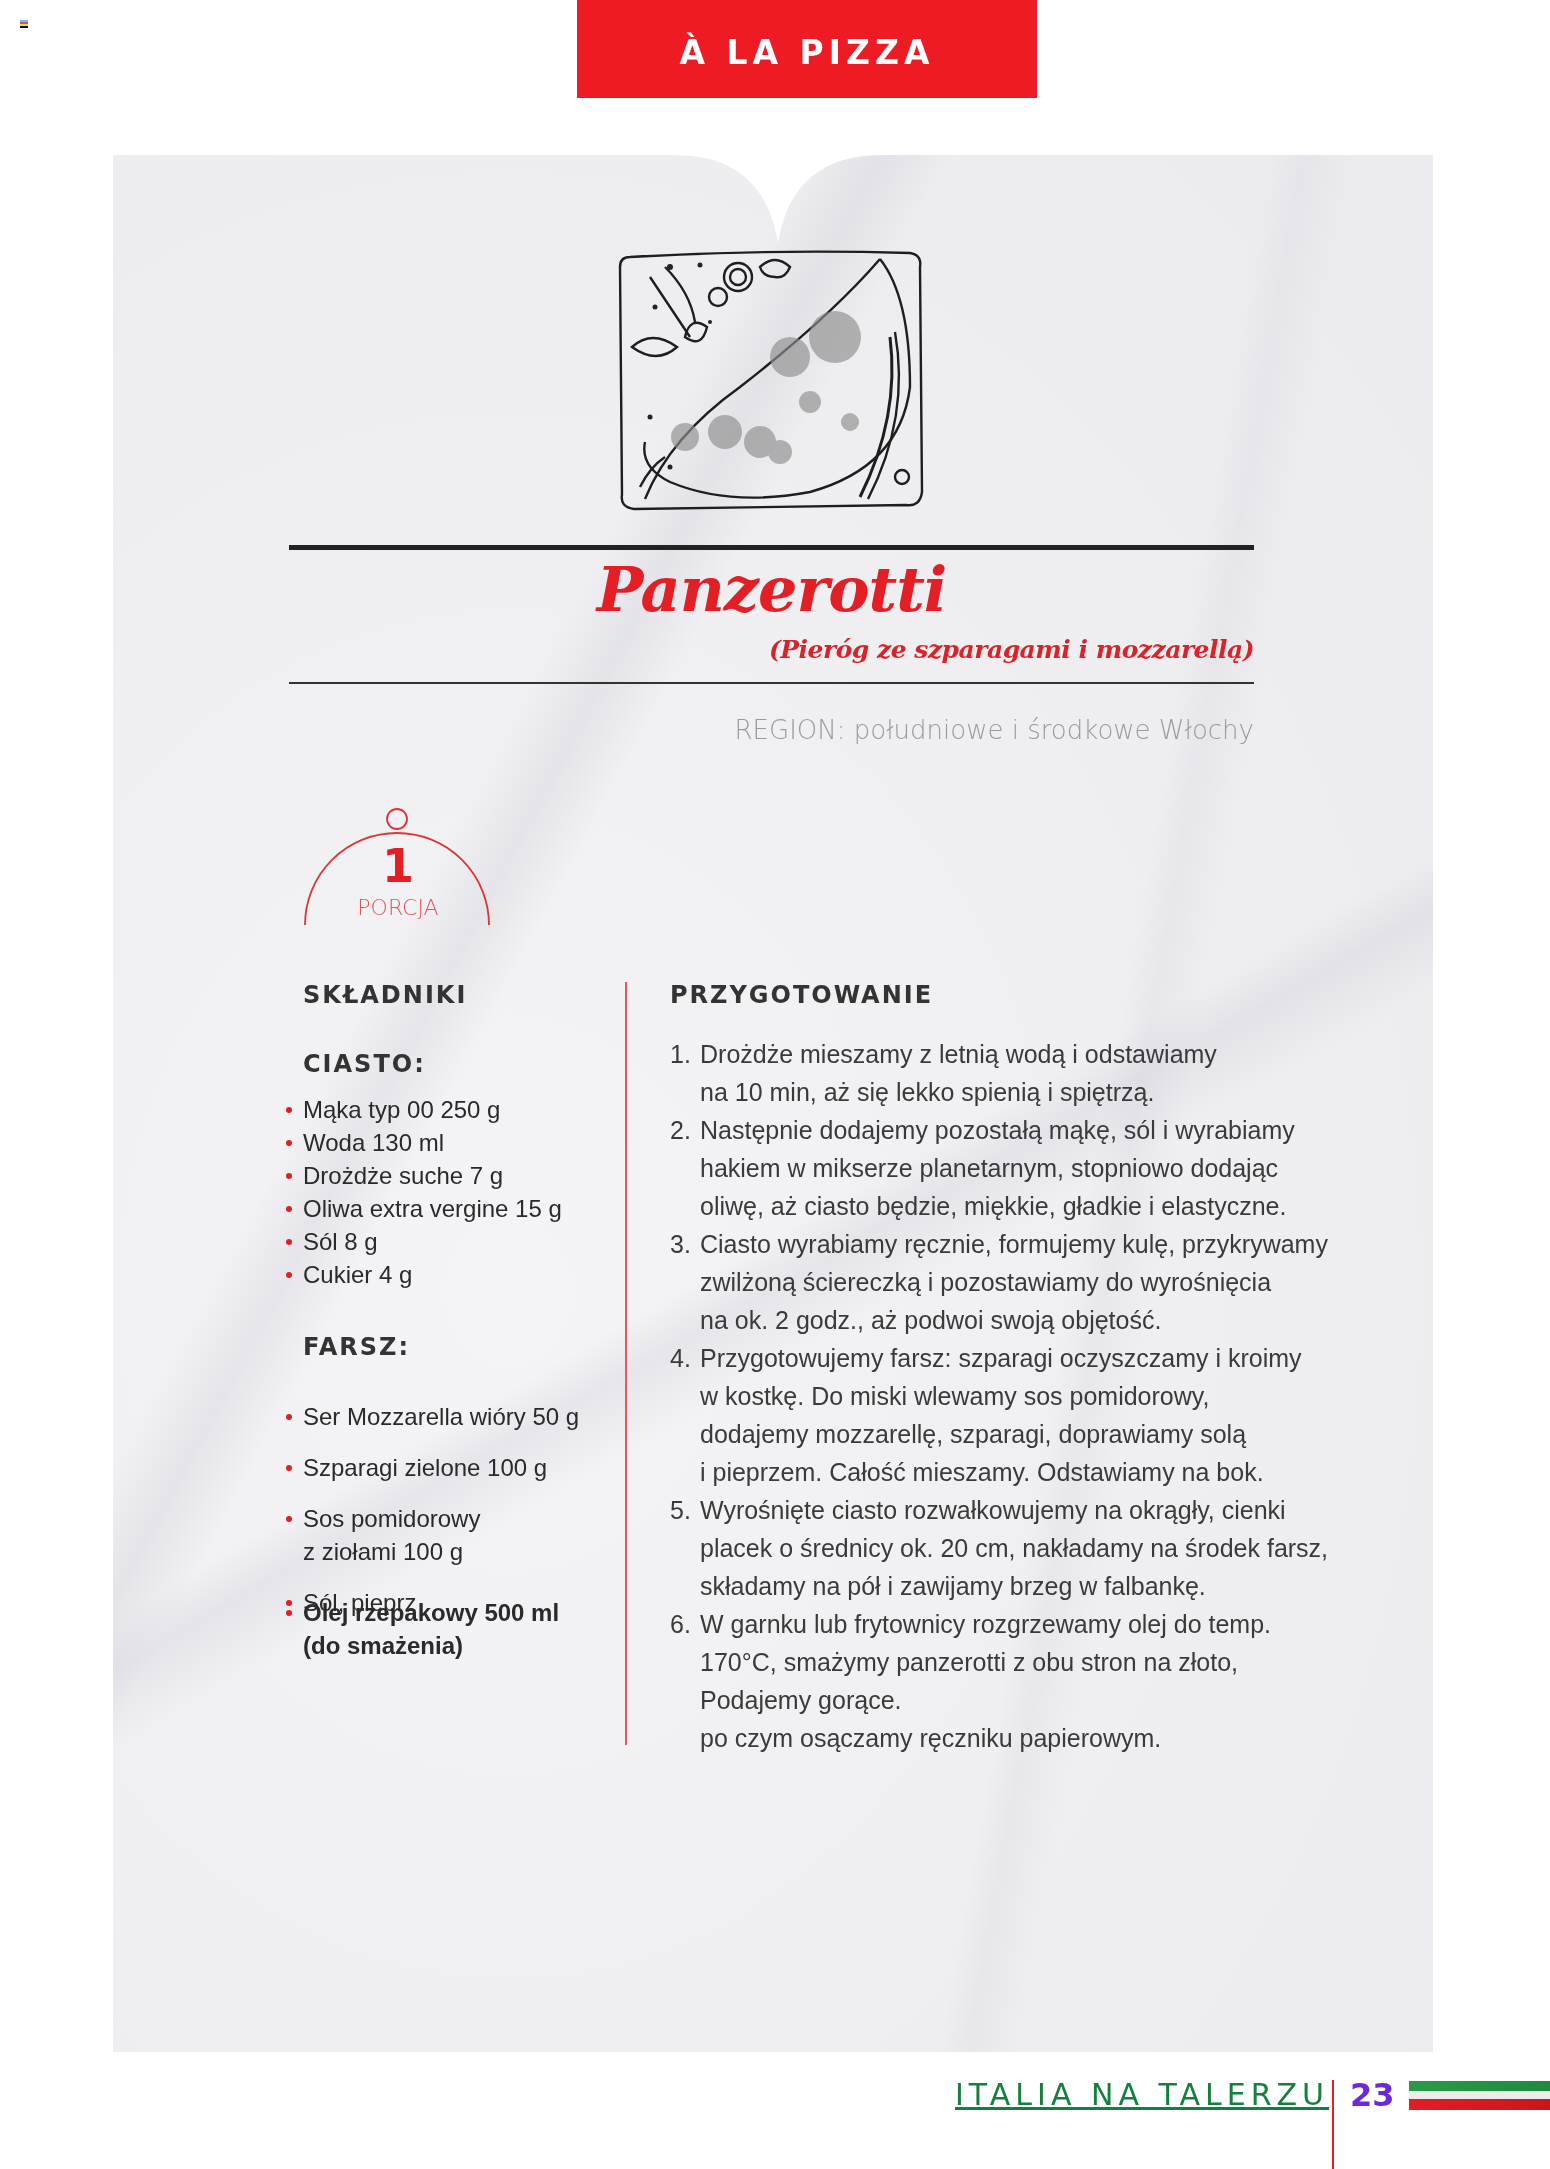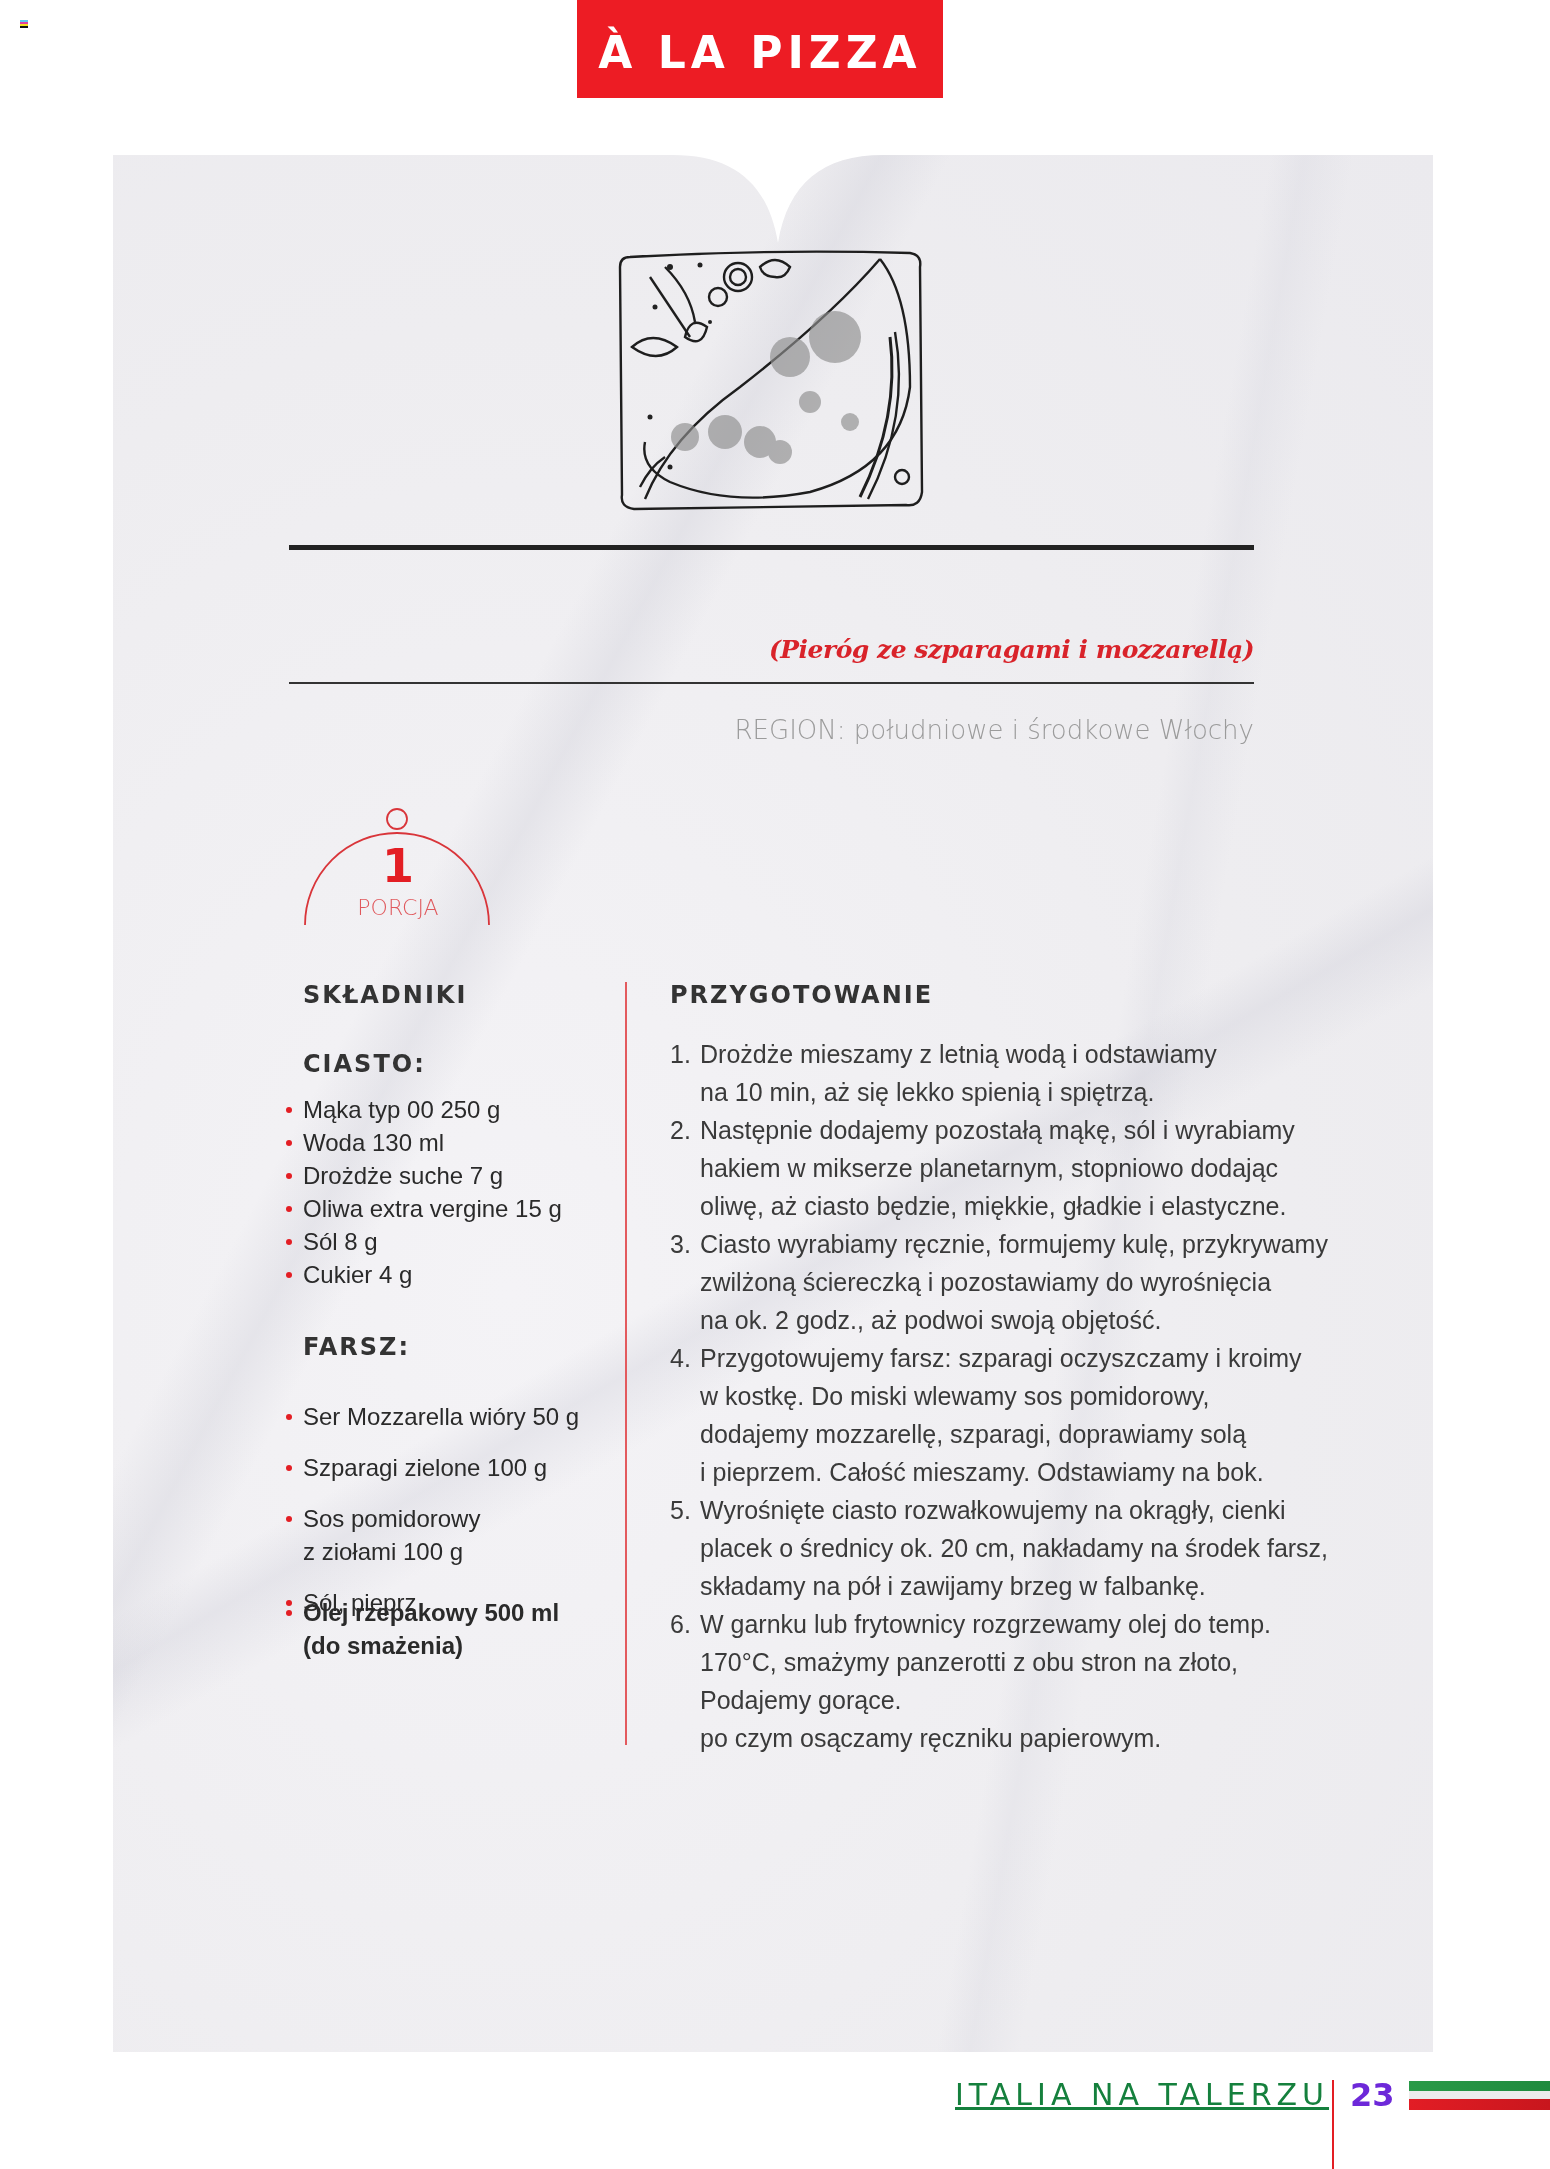--- a/index.html
+++ b/index.html
@@ -3,24 +3,24 @@
 <meta charset="utf-8">
 <style>
   * { box-sizing: border-box; margin: 0; padding: 0; }
   html, body { width: 1550px; height: 2169px; background: #ffffff; overflow: hidden; }
   body { position: relative; font-family: "Liberation Sans", sans-serif; color: #2b2b2b; }
 
   .print-mark { position: absolute; left: 20px; top: 20px; width: 8px; }
   .print-mark span { display: block; height: 2px; }
 
   .section-tab {
-    position: absolute; left: 577px; top: 0; width: 366px; height: 98px;
+    position: absolute; left: 577px; top: 0; width: 460px; height: 98px;
     background: #ed1c24; color: #fff;
     display: flex; align-items: center; justify-content: center;
-    font-family: "DejaVu Sans", sans-serif; font-weight: bold; font-size: 44px; letter-spacing: 5px;
+    font-family: "DejaVu Sans", sans-serif; font-weight: bold; font-size: 33px; letter-spacing: 5px;
     padding-top: 6px;
   }
 
   .panel {
     position: absolute; left: 113px; top: 155px; width: 1320px; height: 1897px;
     background:
       linear-gradient(118deg, rgba(255,255,255,0) 30%, rgba(205,205,215,0.35) 33%, rgba(255,255,255,0) 36%),
       linear-gradient(150deg, rgba(255,255,255,0) 55%, rgba(200,200,212,0.30) 57%, rgba(255,255,255,0) 60%),
       linear-gradient(100deg, rgba(255,255,255,0) 70%, rgba(210,210,220,0.25) 72%, rgba(255,255,255,0) 75%),
       radial-gradient(ellipse at 30% 60%, #f4f3f6 0%, #eeedf0 60%, #ebeaee 100%);
@@ -146,20 +146,21 @@
         <circle cx="60" cy="30" r="3"></circle>
         <circle cx="90" cy="28" r="2.5"></circle>
         <circle cx="45" cy="70" r="2.5"></circle>
         <circle cx="100" cy="85" r="2"></circle>
         <circle cx="40" cy="180" r="2.5"></circle>
         <circle cx="60" cy="230" r="2.5"></circle>
       </g>
   </svg>
 
   <div class="rule-thick"></div>
+  <div class="title">Panzerotti</div>
   <div class="subtitle">(Pieróg ze szparagami i mozzarellą)</div>
   <div class="rule-thin"></div>
   <div class="region">REGION: południowe i środkowe Włochy</div>
 
   <div class="portion">
     <svg width="190" height="140" viewBox="0 0 190 140">
       <circle cx="94" cy="24" r="10" fill="none" stroke="#d9353a" stroke-width="1.8"></circle>
       <path d="M2 130 A92 92 0 0 1 186 130" fill="none" stroke="#d9353a" stroke-width="1.8" transform="translate(0,0)"></path>
     </svg>
     <div class="portion-num">1</div>

